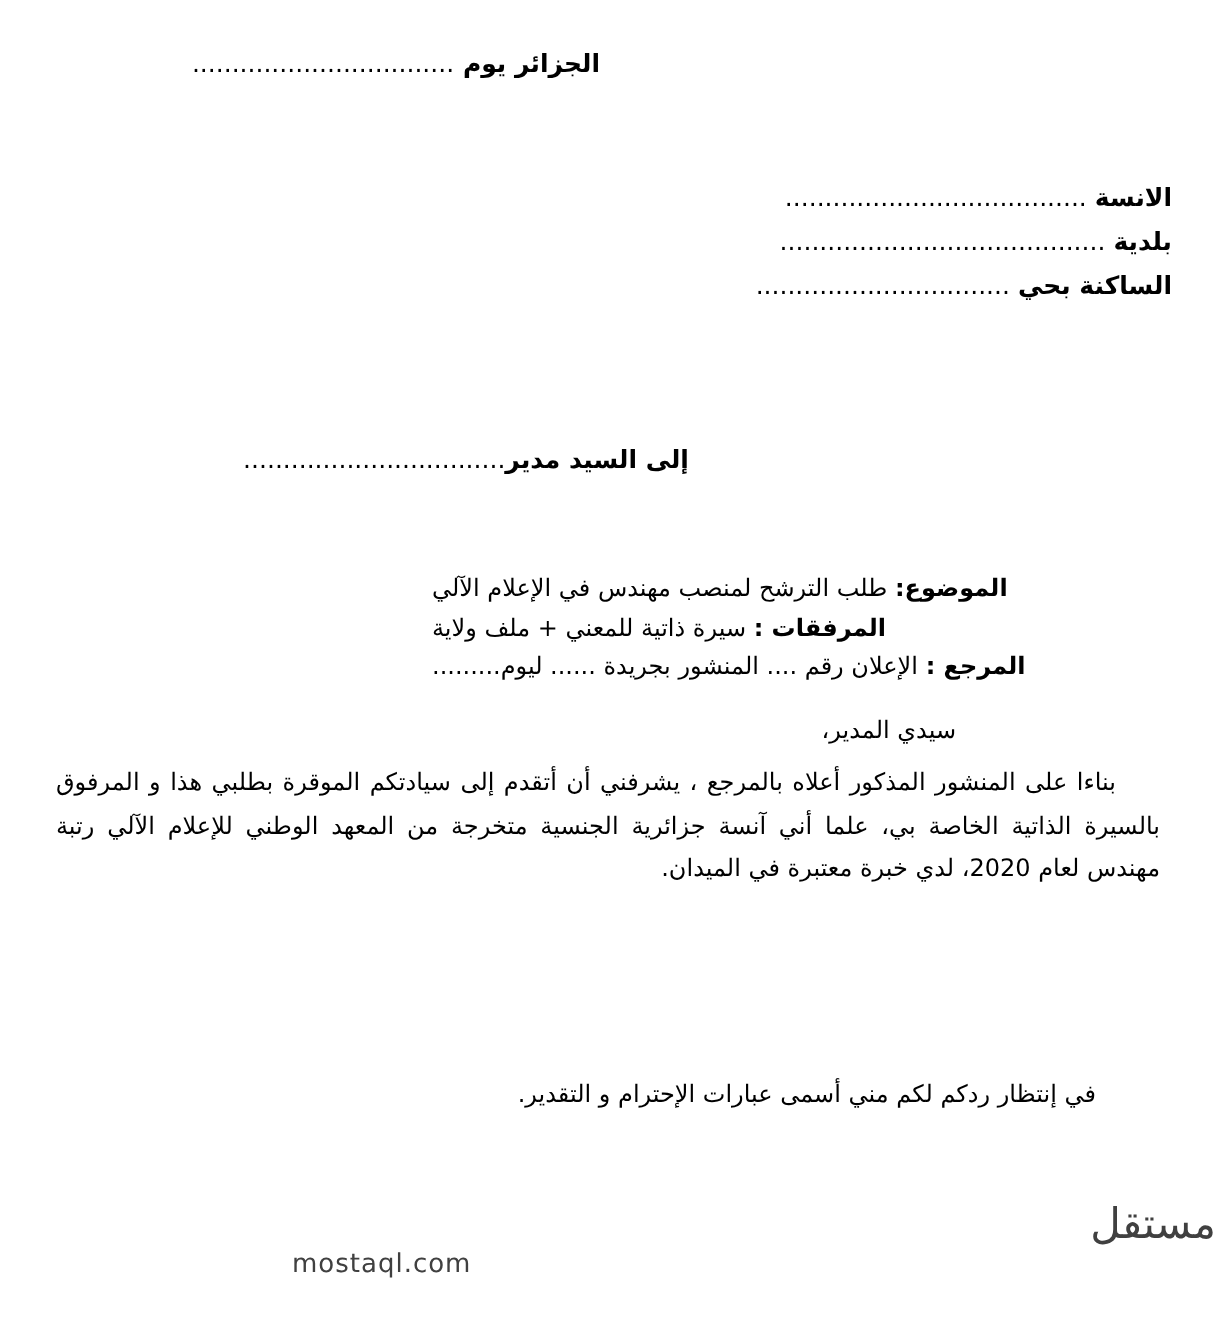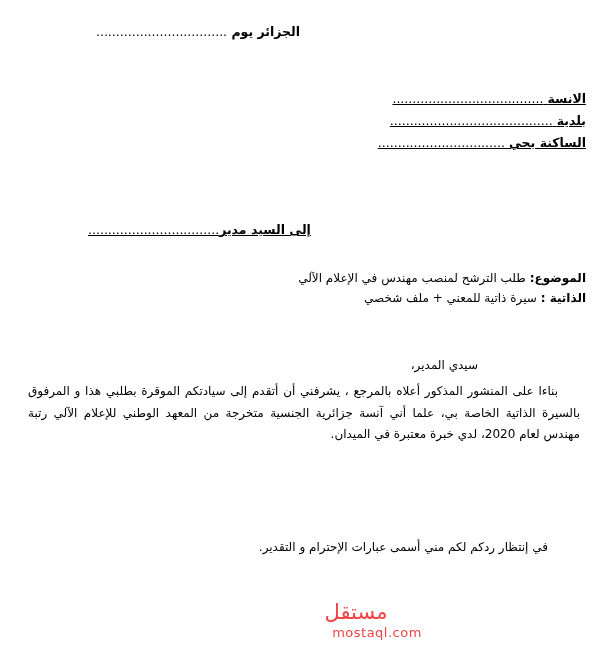--- a/index.html
+++ b/index.html
@@ -41,21 +41,20 @@
   }
 
   
   .address-block {
     position: absolute;
     top: 88px;
     right: 22px;
     width: 330px;
     direction: rtl;
     text-align: right;
-    text-decoration: underline;
   }
   .address-row {
     font-size: 12.5px;
     line-height: 22px;
     white-space: nowrap;
     display: block;
   }
   .address-row .lbl {
     font-weight: bold;
   }
@@ -64,36 +63,35 @@
     letter-spacing: 0.6px;
   }
 
   
   .recipient {
     position: absolute;
     top: 222px;
     right: 230px;
     width: 290px;
     direction: rtl;
-    text-align: left;
+    text-align: center;
     font-size: 12.5px;
     white-space: nowrap;
-    text-decoration: underline;
   }
   .recipient .lbl { font-weight: bold; }
   .recipient .dots { font-weight: normal; letter-spacing: 0.6px; }
 
   
   .meta-block {
     position: absolute;
-    top: 269px;
+    top: 285px;
     right: 22px;
     width: 370px;
     direction: rtl;
-    text-align: right;
+    text-align: left;
   }
   .meta-row {
     font-size: 12px;
     line-height: 19.5px;
     white-space: nowrap;
   }
   .meta-row .lbl { font-weight: bold; }
   .meta-row .val { font-weight: normal; }
 
   
@@ -132,22 +130,21 @@
     text-align: right;
     font-size: 12px;
   }
 
   
   .watermark {
     position: absolute;
     top: 600px;
     left: 0;
     right: 0;
-    text-align: center;
-    color: #ef4444;
+    color: #404040;
     user-select: none;
   }
   .watermark .wm-ar {
     font-size: 21px;
     letter-spacing: 1px;
     direction: rtl;
     line-height: 24px;
   }
   .watermark .wm-en {
     font-size: 13px;
@@ -185,22 +182,26 @@
   <div class="recipient">
     <span class="lbl">إلى السيد مدير</span><span class="dots">.................................</span>
   </div>
 
   <div class="meta-block">
     <div class="meta-row">
       <span class="lbl">الموضوع:</span>
       <span class="val">طلب الترشح لمنصب مهندس في الإعلام الآلي</span>
     </div>
     <div class="meta-row">
-      <span class="lbl">الذاتية :</span>
-      <span class="val">سيرة ذاتية للمعني + ملف شخصي</span>
+      <span class="lbl">المرفقات :</span>
+      <span class="val">سيرة ذاتية للمعني + ملف ولاية</span>
+    </div>
+    <div class="meta-row">
+      <span class="lbl">المرجع :</span>
+      <span class="val">الإعلان رقم .... المنشور بجريدة ...... ليوم.........</span>
     </div>
   </div>
 
   <div class="salutation">سيدي المدير،</div>
 
   <div class="body-block">
     <p>بناءا على المنشور المذكور أعلاه بالمرجع ، يشرفني أن أتقدم إلى سيادتكم الموقرة بطلبي هذا و المرفوق بالسيرة الذاتية الخاصة بي، علما أني آنسة جزائرية الجنسية متخرجة من المعهد الوطني للإعلام الآلي رتبة مهندس لعام 2020، لدي خبرة معتبرة في الميدان.</p>
   </div>
 
   <div class="closing">في إنتظار ردكم لكم مني أسمى عبارات الإحترام و التقدير.</div>

